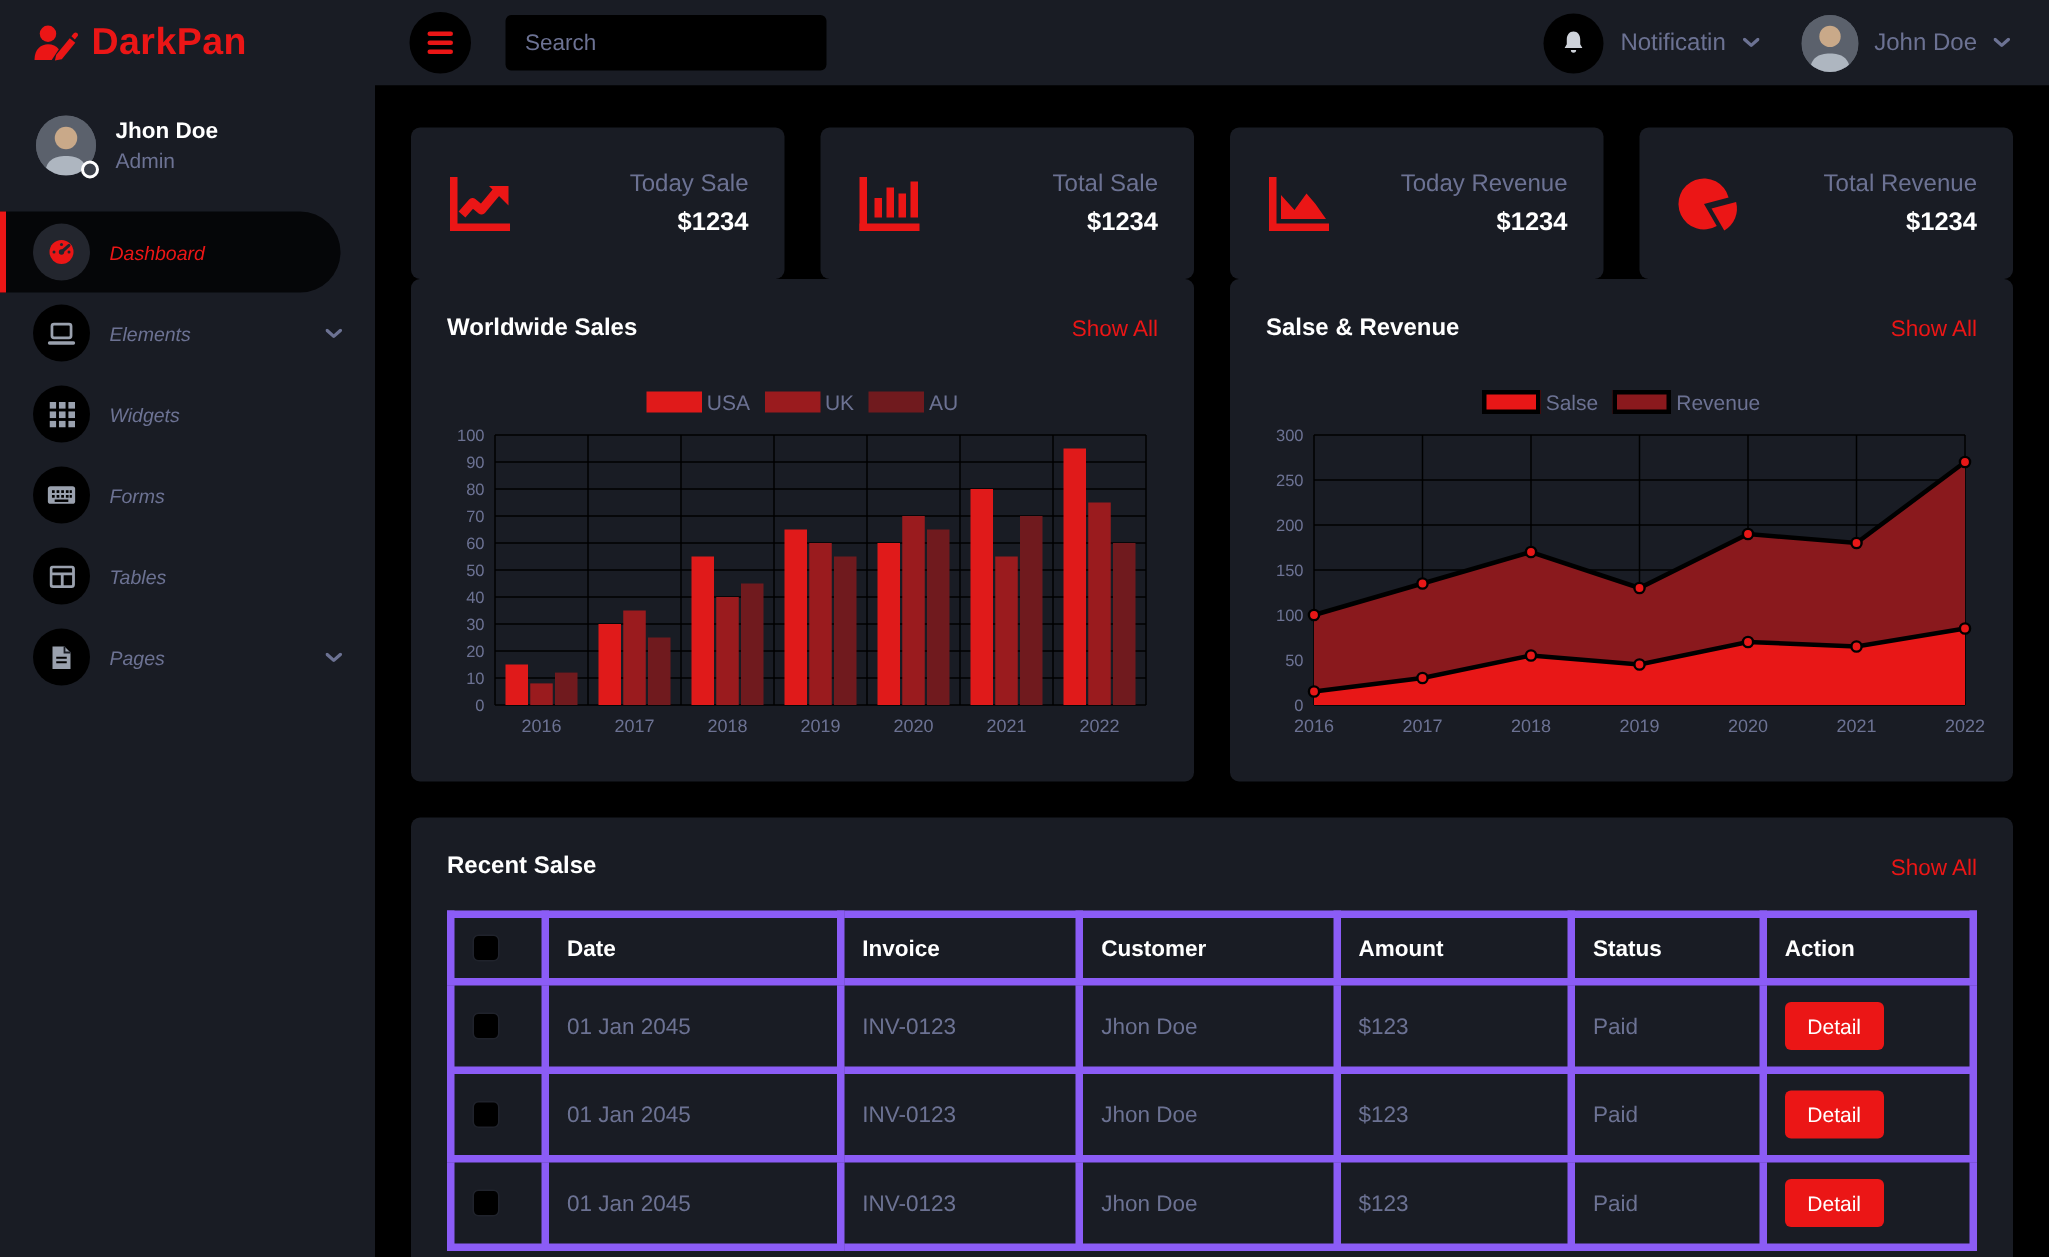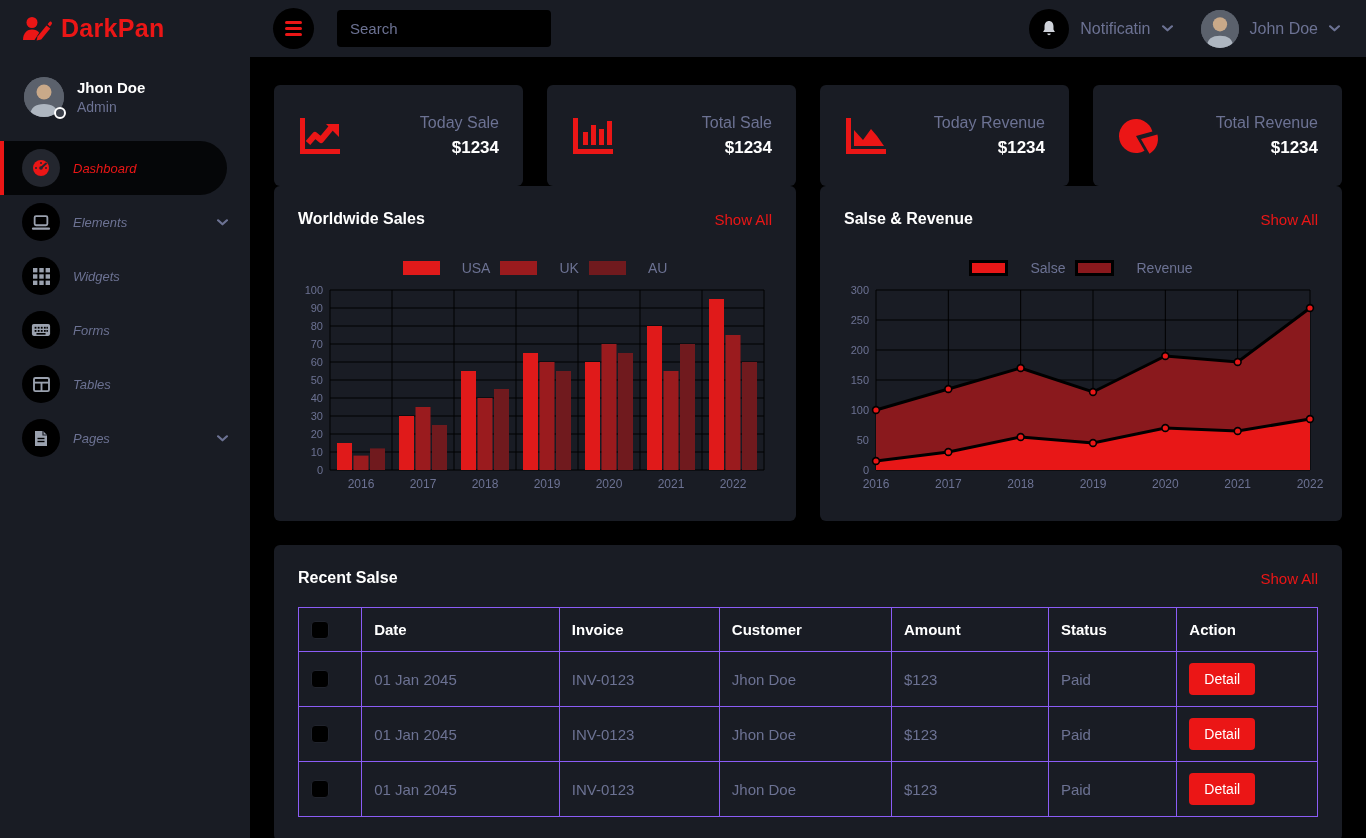--- a/index.html
+++ b/index.html
@@ -47,28 +47,28 @@
   .stat-text { margin-left:auto; text-align:right; }
   .stat-label { color:#6C7293; font-size:16px; }
   .stat-value { color:#fff; font-weight:bold; font-size:17px; margin-top:6px; }
 
   .charts-row { display:flex; gap:24px; }
   .chart-card { flex:1; background:#191C24; border-radius:6px; padding:24px; height:335px; }
   .card-head { display:flex; justify-content:space-between; align-items:center; }
   .card-title { color:#fff; font-weight:bold; font-size:16px; }
   .show-all { color:#EB1616; font-size:15px; cursor:pointer; text-decoration:none; }
   .legend { display:flex; justify-content:center; align-items:center; gap:10px; margin-top:32px; margin-bottom:8px; }
-  .legend-item { display:flex; align-items:center; gap:22px; font-size:14px; color:#6C7293; }
+  .legend-item { display:flex; align-items:center; gap:3px; font-size:14px; color:#6C7293; }
   .legend-swatch { width:37px; height:14px; display:inline-block; }
   .legend-swatch.bordered { border:3px solid #000; height:16px; width:39px; }
   .chart-svg { overflow:visible; display:block; }
 
   .sales-card { margin-top:24px; background:#191C24; border-radius:6px; padding:24px; }
   table { width:100%; border-collapse:collapse; margin-top:20px; table-layout:fixed; }
-  th, td { border:1px solid #8b5cf6; padding:11px 12px; text-align:left; font-size:15px; }
+  th, td { border:5px solid #8b5cf6; padding:11px 12px; text-align:left; font-size:15px; }
   th { color:#fff; font-weight:bold; height:44px; }
   td { color:#6C7293; height:48px; }
   .cb { width:18px; height:18px; background:#000; border:1px solid #20232c; border-radius:4px; cursor:pointer; }
   .col-check { width:6.2%; } .col-date { width:19.4%; } .col-invoice { width:15.7%; }
   .col-customer { width:16.9%; } .col-amount { width:15.4%; } .col-status { width:12.6%; } .col-action { width:13.8%; }
   .detail-btn { background:#EB1616; color:#fff; border:none; border-radius:4px; padding:8px 15px; font-size:14px; font-family:Liberation Sans, sans-serif; cursor:pointer; }
 </style>
 </head>
 <body>
 

